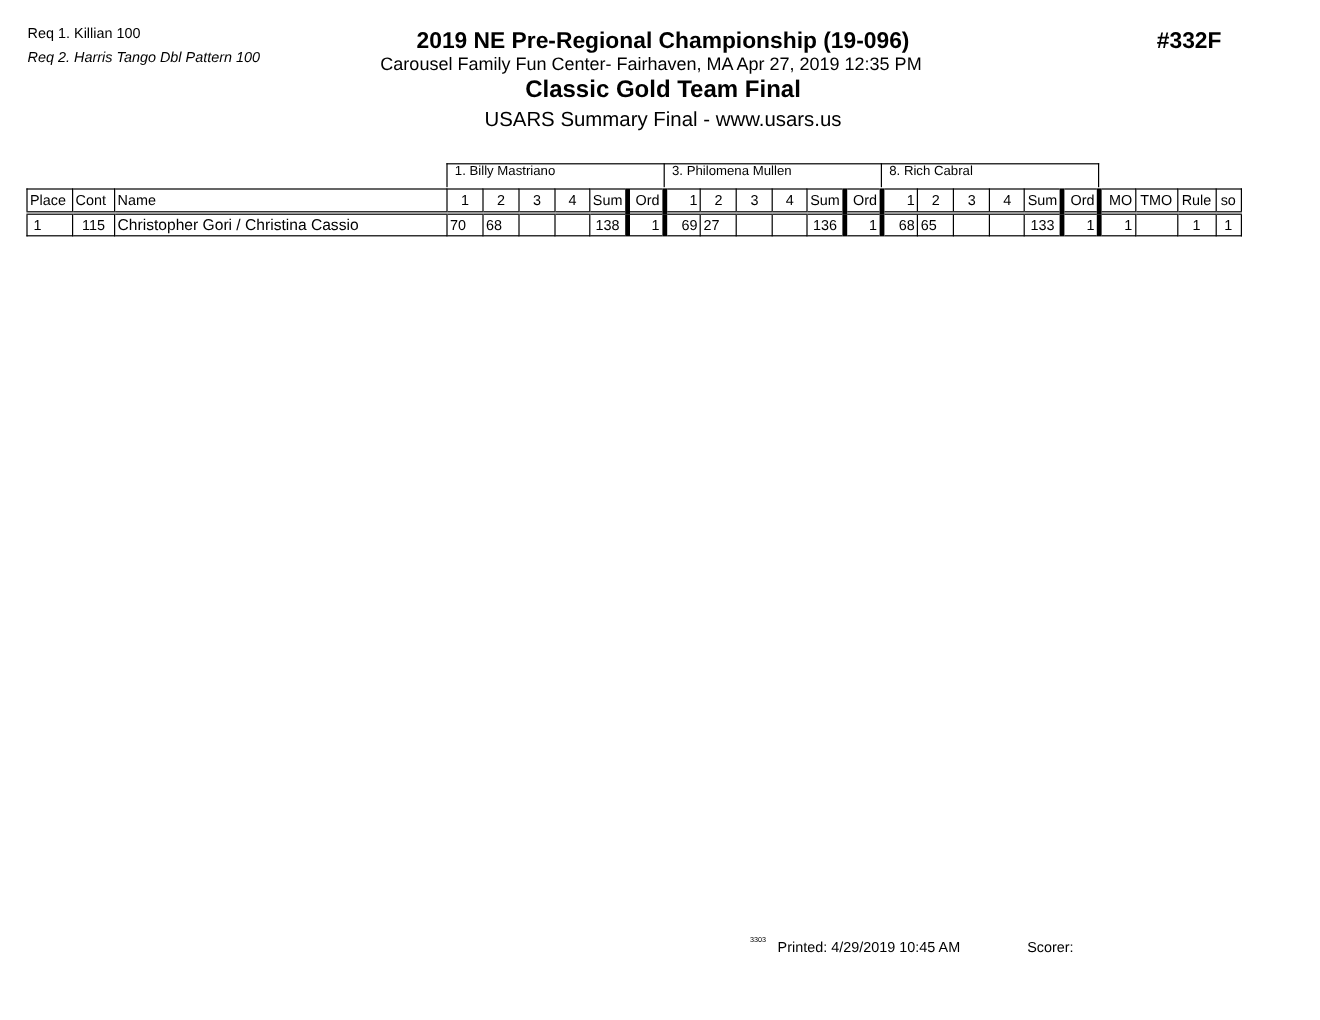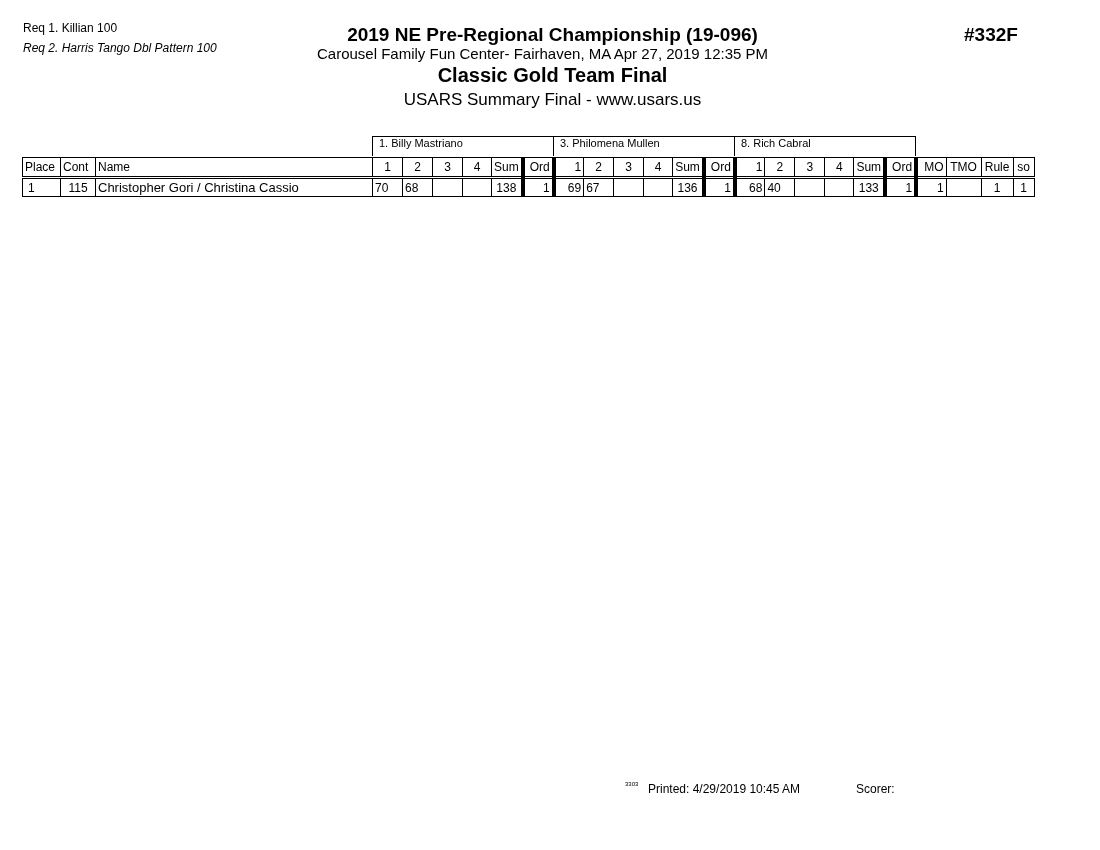--- a/index.html
+++ b/index.html
@@ -119,28 +119,28 @@
     <td class="b" style="font-size:13px">Christopher Gori / Christina Cassio</td>
 
     <td>70</td>
     <td>68</td>
     <td></td>
     <td></td>
     <td class="r">138</td>
     <td class="c b thick-l">1</td>
 
     <td class="thick-l">69</td>
-    <td>67</td>
+    <td>27</td>
     <td></td>
     <td></td>
     <td class="r">136</td>
     <td class="c b thick-l">1</td>
 
     <td class="thick-l">68</td>
-    <td>40</td>
+    <td>65</td>
     <td></td>
     <td></td>
     <td class="r">133</td>
     <td class="c b thick-l">1</td>
 
     <td class="c thick-l">1</td>
     <td class="c"></td>
     <td class="c">1</td>
     <td class="c">1</td>
   </tr>

